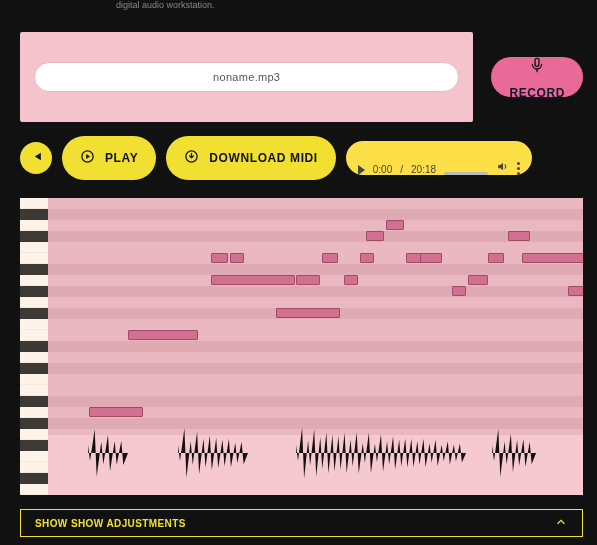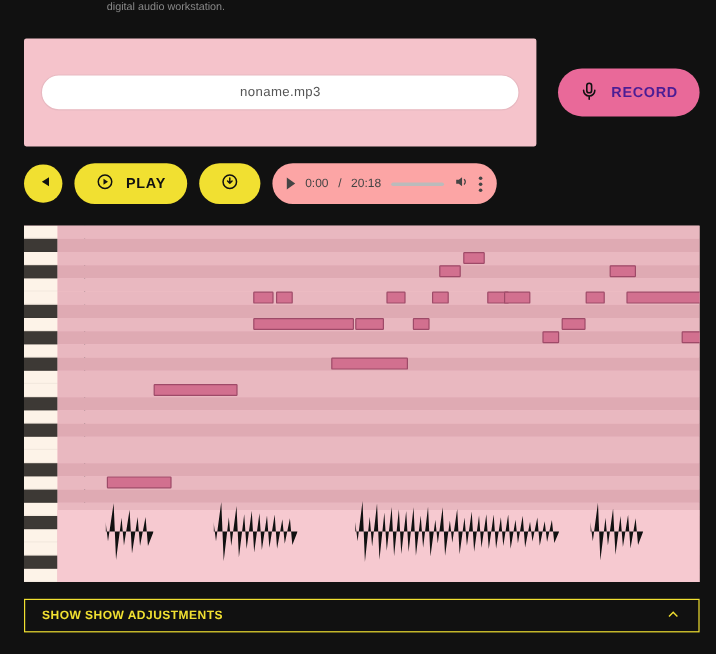--- a/index.html
+++ b/index.html
@@ -5,59 +5,60 @@
   * { box-sizing: border-box; margin: 0; padding: 0; }
   body {
     background: #111111;
     width: 597px;
     height: 545px;
     font-family: -apple-system, BlinkMacSystemFont, "Segoe UI", Arial, sans-serif;
     overflow: hidden;
     color: #fff;
   }
   .top-text {
-    color: #888; font-size: 9px; padding-left: 89px; padding-top: 0;
+    color: #888; font-size: 9px; padding-left: 116px; padding-top: 0;
     height: 12px; overflow: hidden;
   }
 
   .row1 { display: flex; align-items: center; gap: 18px; padding: 20px 14px 14px 20px; }
   .file-panel {
     flex: 1; background: #f5c3cb; border-radius: 2px; padding: 30px 14px;
     display: flex; justify-content: center; align-items: center;
   }
   .file-pill {
     background: #ffffff; border-radius: 22px; width: 100%; height: 30px;
     display: flex; align-items: center; justify-content: center;
     color: #555; font-size: 11px; letter-spacing: .3px;
     border: 1px solid #e8b9c1;
   }
   .record-btn {
     background: #e96999; border: none; border-radius: 24px;
     height: 40px; padding: 0 18px; display: flex; align-items: center; gap: 10px;
-    font-weight: 700; font-size: 12px; letter-spacing: .6px; color: #4c1d95;
+    font-weight: 700; font-size: 12px; letter-spacing: .6px; color: #0f172a;
     cursor: pointer;
+    flex-direction: column;
   }
   .record-btn svg { width: 16px; height: 16px; }
 
   .row2 { display: flex; align-items: center; gap: 10px; padding: 0 20px 18px 20px; }
   .circ-btn {
     background: #f1e031; width: 32px; height: 32px; border-radius: 50%;
     display: flex; align-items: center; justify-content: center; cursor: pointer; border: none;
   }
   .circ-btn svg { width: 13px; height: 13px; fill: #111; }
   .pill {
-    background: #f1e031; border: none; border-radius: 24px; height: 34px;
+    background: #f1e031; border: none; border-radius: 24px; height: 44px;
     padding: 0 18px; display: flex; align-items: center; gap: 10px;
     font-weight: 700; font-size: 12px; letter-spacing: .6px; color: #111; cursor: pointer;
   }
   .pill svg { width: 15px; height: 15px; fill: none; stroke: #111; stroke-width: 2; }
 
   .player {
-    background: #fca5a5; border-radius: 24px; height: 34px; flex: 0 0 auto;
-    padding: 0 12px; display: flex; align-items: center; gap: 8px; color: #444; font-size: 10px;
+    background: #fde047; border-radius: 24px; height: 34px; flex: 0 0 auto;
+    padding: 0 12px; display: flex; align-items: flex-end; gap: 8px; color: #444; font-size: 10px;
   }
   .player .tri { width: 0; height: 0; border-left: 7px solid #444; border-top: 5px solid transparent; border-bottom: 5px solid transparent; }
   .player .bar { width: 44px; height: 3px; background: #bbb; border-radius: 2px; position: relative; }
   .player .vol svg { width: 13px; height: 13px; fill: #444; }
   .player .menu { display: flex; flex-direction: column; gap: 2px; }
   .player .menu span { width: 3px; height: 3px; background: #444; border-radius: 50%; }
 
   .pianoroll {
     margin: 0 14px 0 20px; height: 297px; position: relative; overflow: hidden;
     background: #f4c3cb;
@@ -121,20 +122,21 @@
     </span>
     <span>PLAY</span>
   </button>
   <button class="pill">
     <span>
       <svg viewBox="0 0 24 24">
           <circle cx="12" cy="12" r="9"></circle>
           <path d="M12 7v7M9 11l3 3 3-3" stroke-linecap="round" stroke-linejoin="round"></path>
         </svg>
     </span>
+    <span>DOWNLOAD MIDI</span>
   </button>
   <div class="player">
     <span class="tri"></span>
     <span>0:00</span>
     <span>/</span>
     <span>20:18</span>
     <span class="bar"></span>
     <span class="vol">
       <svg viewBox="0 0 24 24">
           <path d="M4 9v6h4l5 4V5L8 9H4z"></path>

